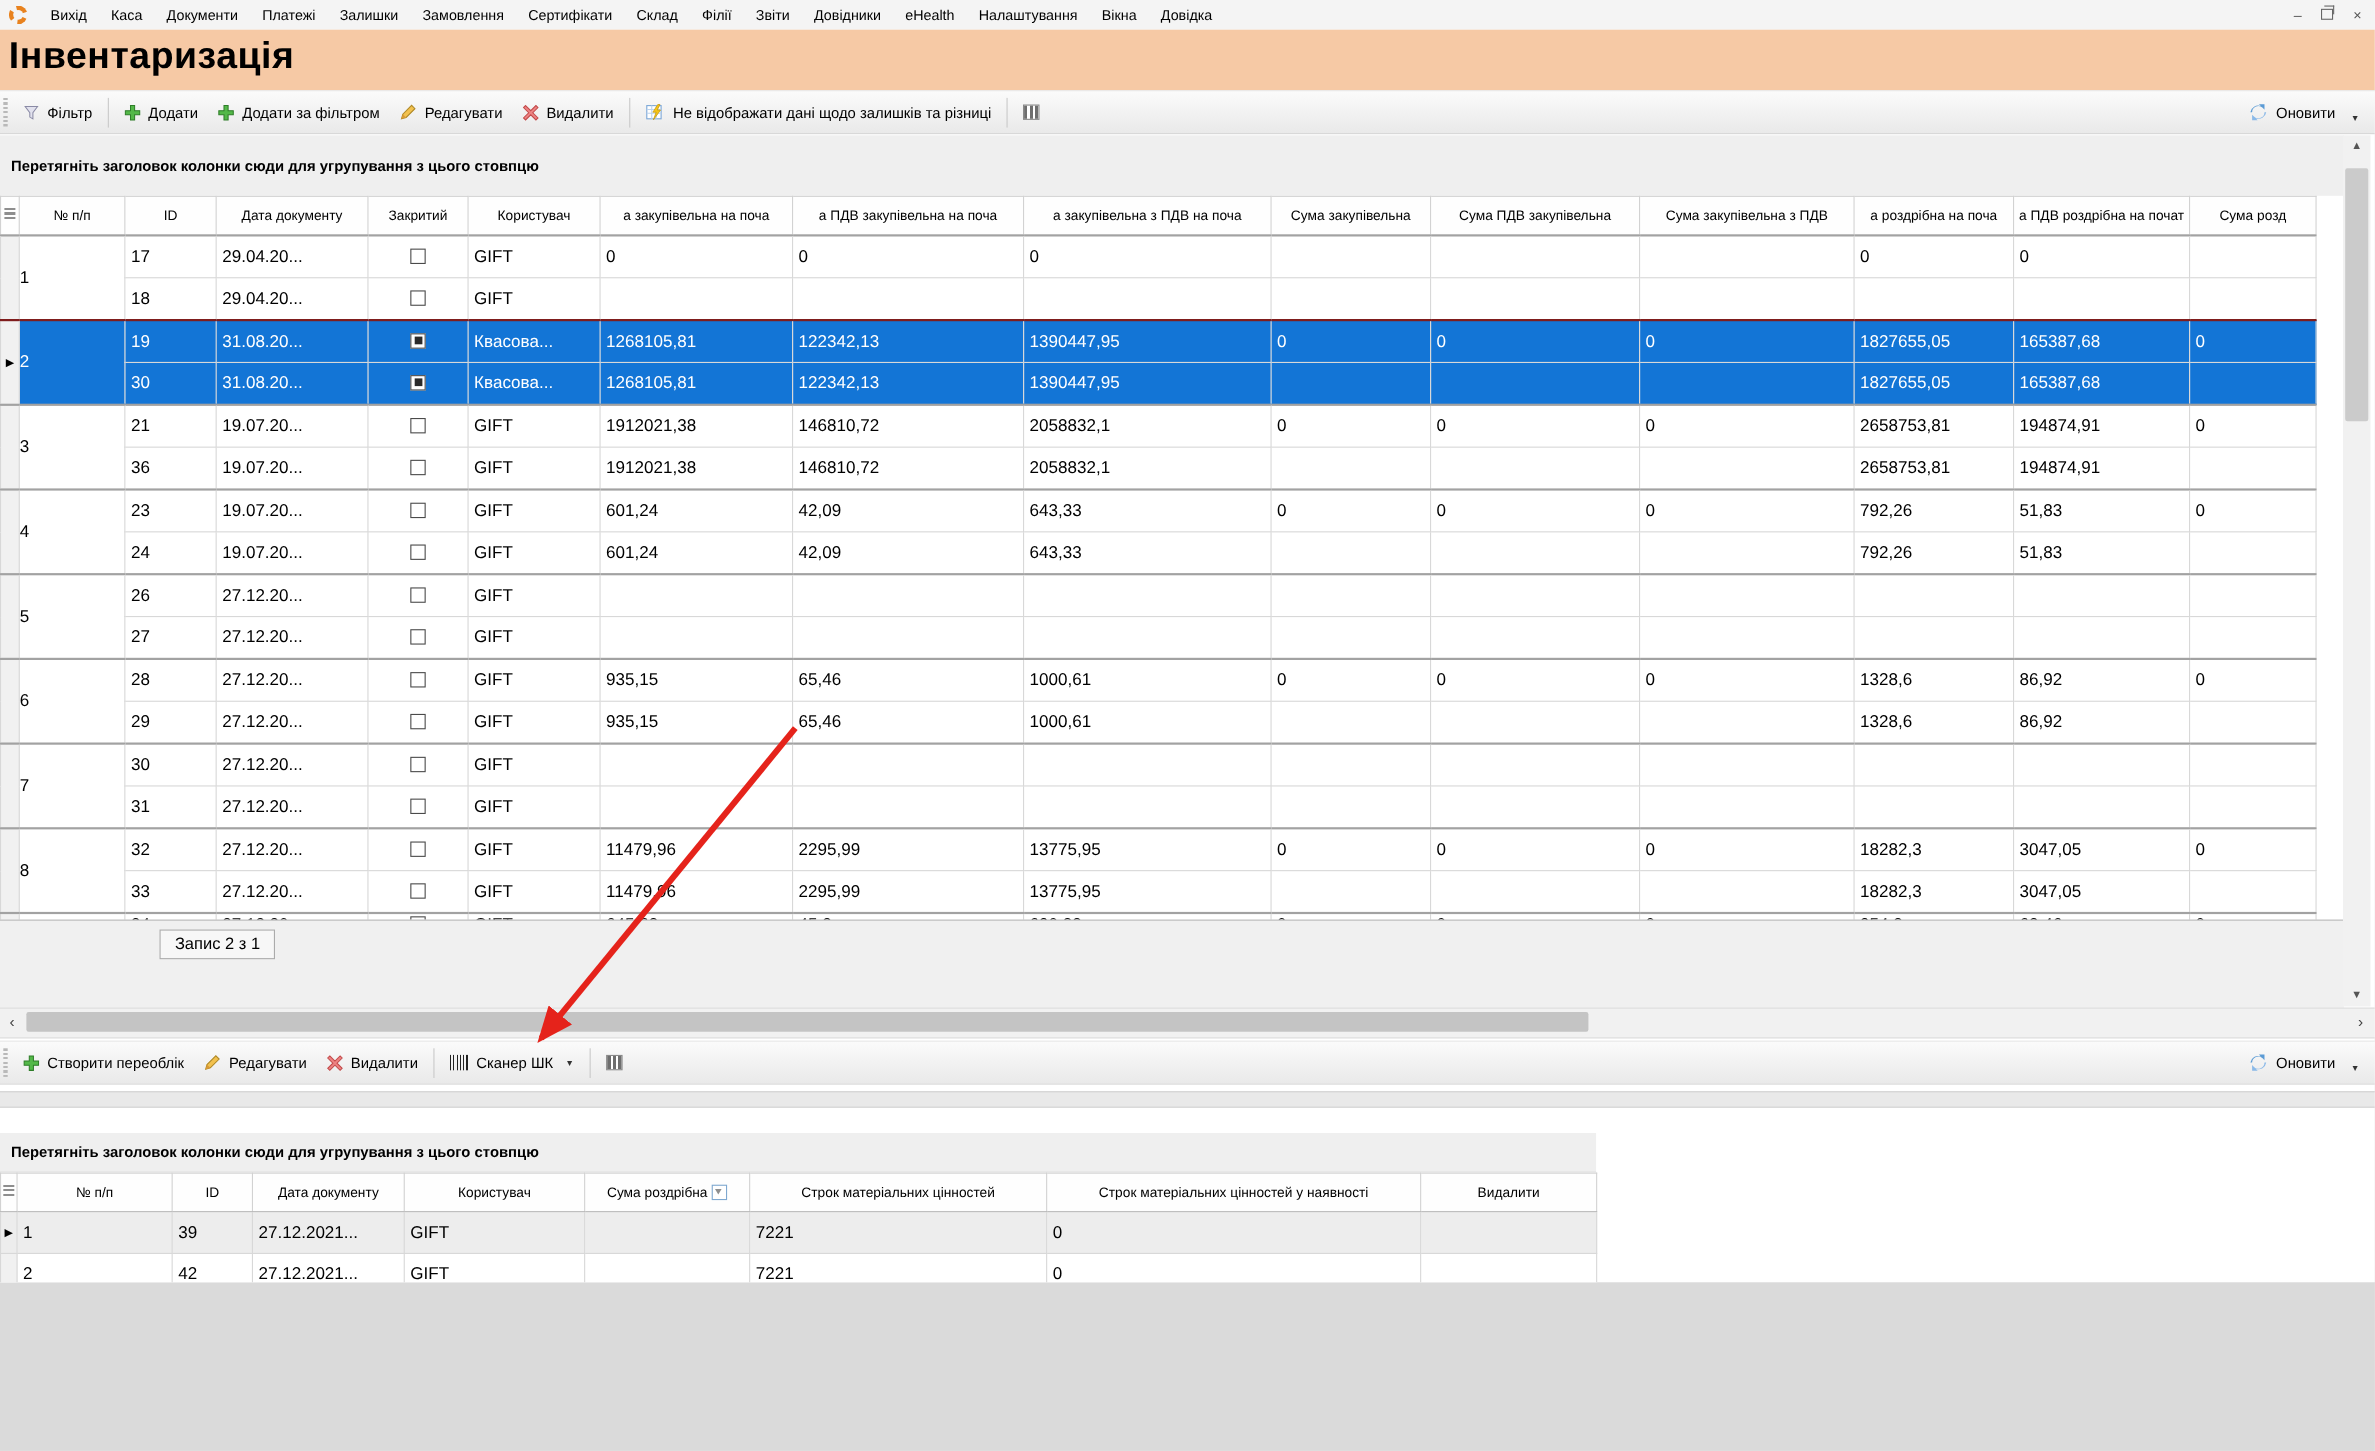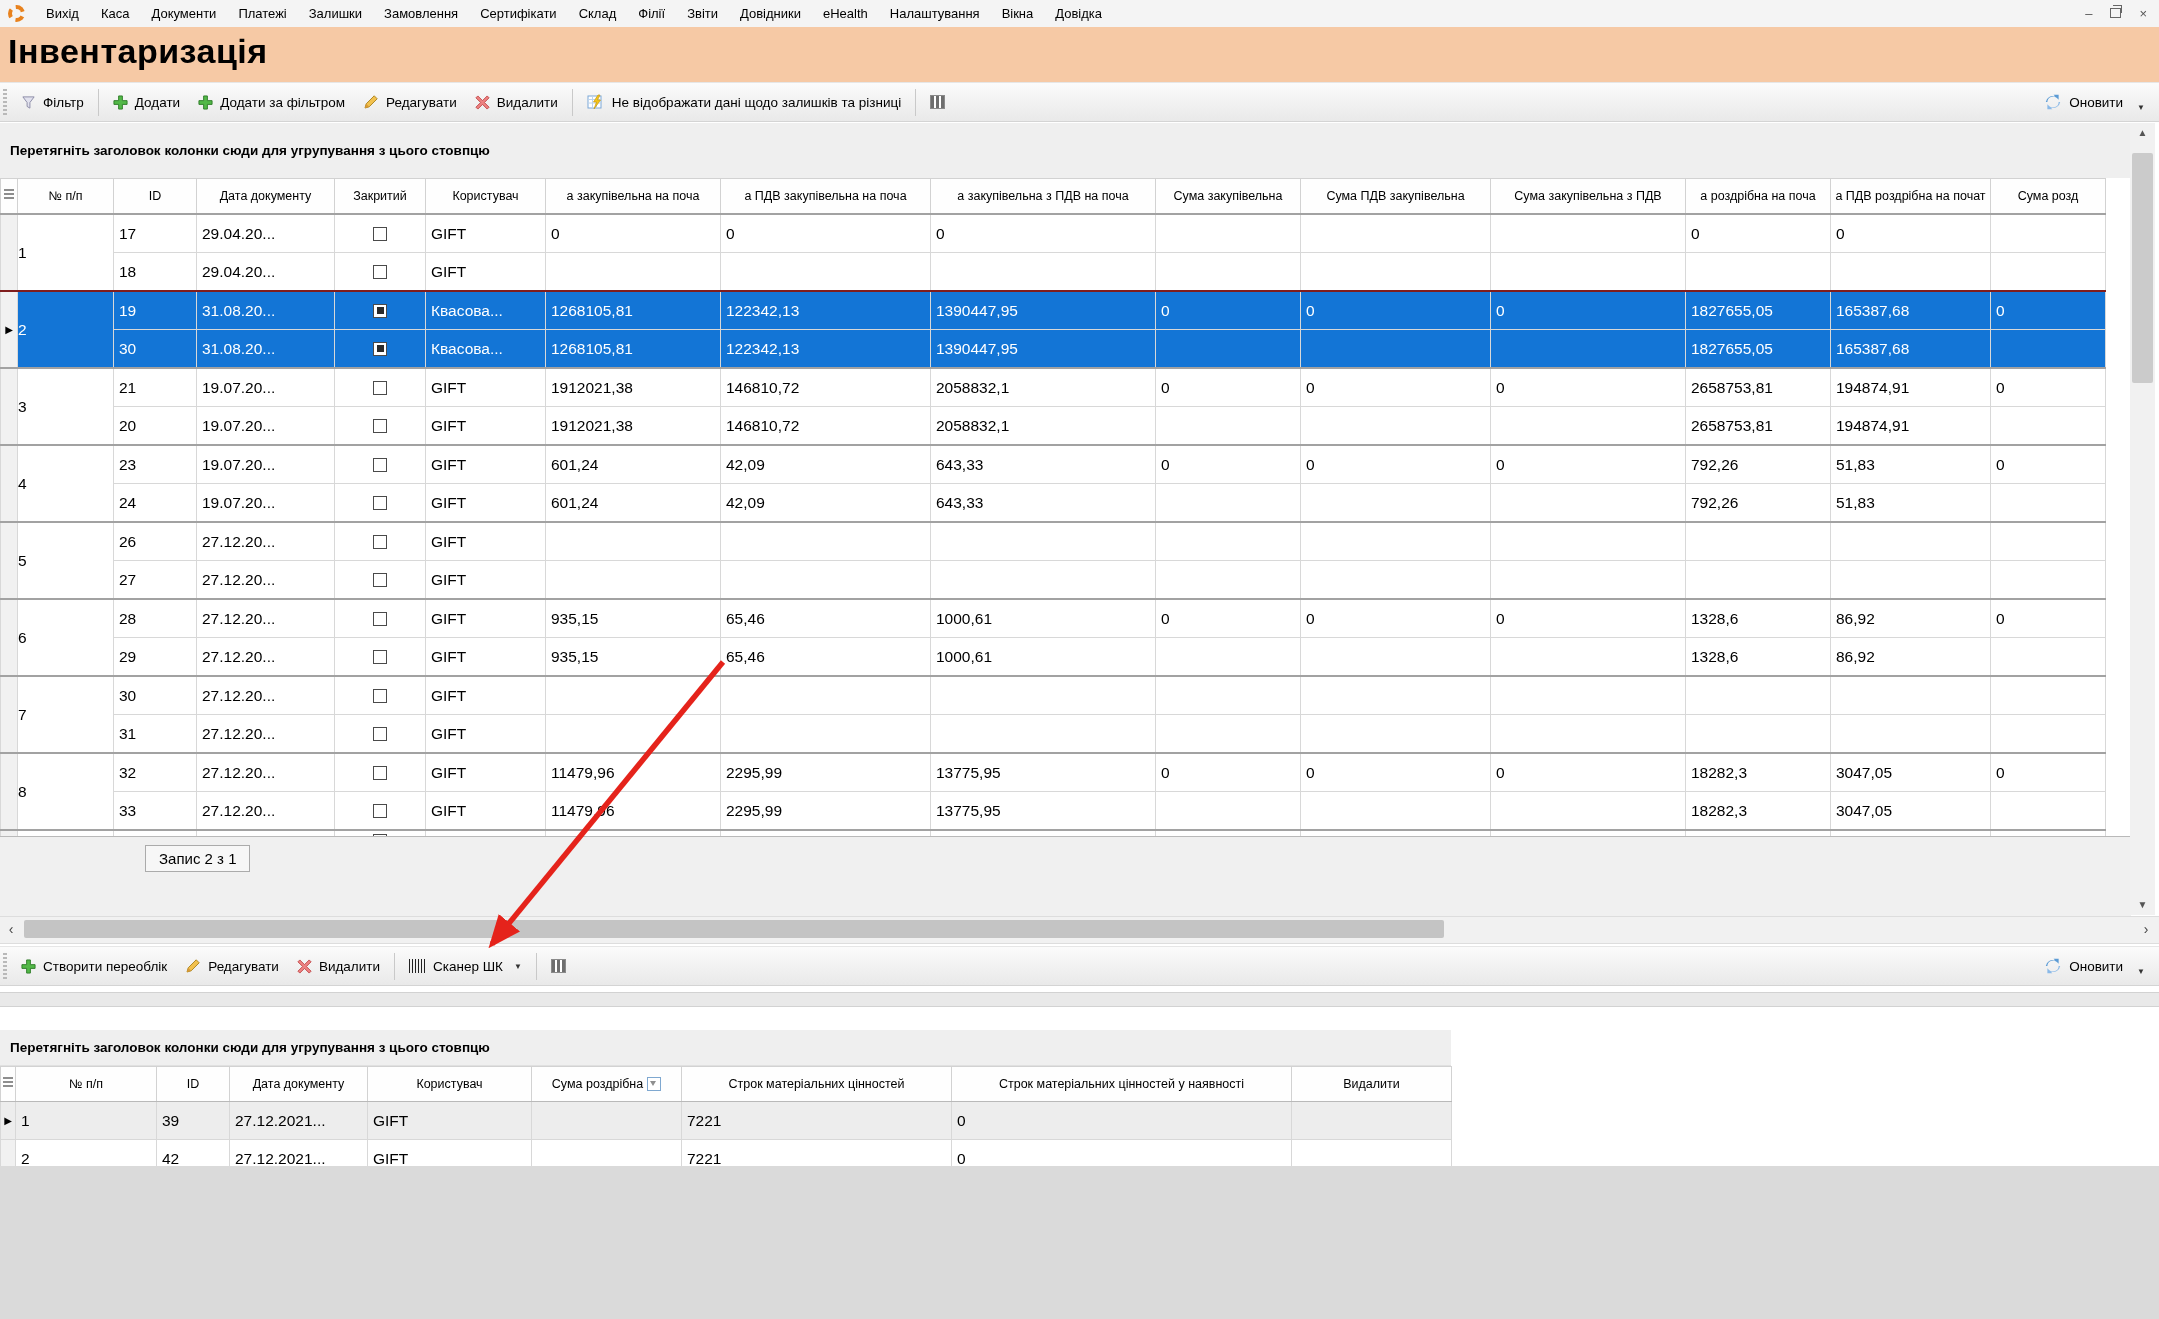--- a/index.html
+++ b/index.html
@@ -441,21 +441,21 @@
           </td>
           <td>
             <div class="clip">194874,91</div>
           </td>
           <td>
             <div class="clip">0</div>
           </td>
         </tr>
         <tr>
           <td>
-            <div class="clip">20</div>
+            <div class="clip">36</div>
           </td>
           <td>
             <div class="clip">19.07.20...</div>
           </td>
           <td class="cbcell"><span class="cb"></span></td>
           <td>
             <div class="clip">GIFT</div>
           </td>
           <td>
             <div class="clip">1912021,38</div>

